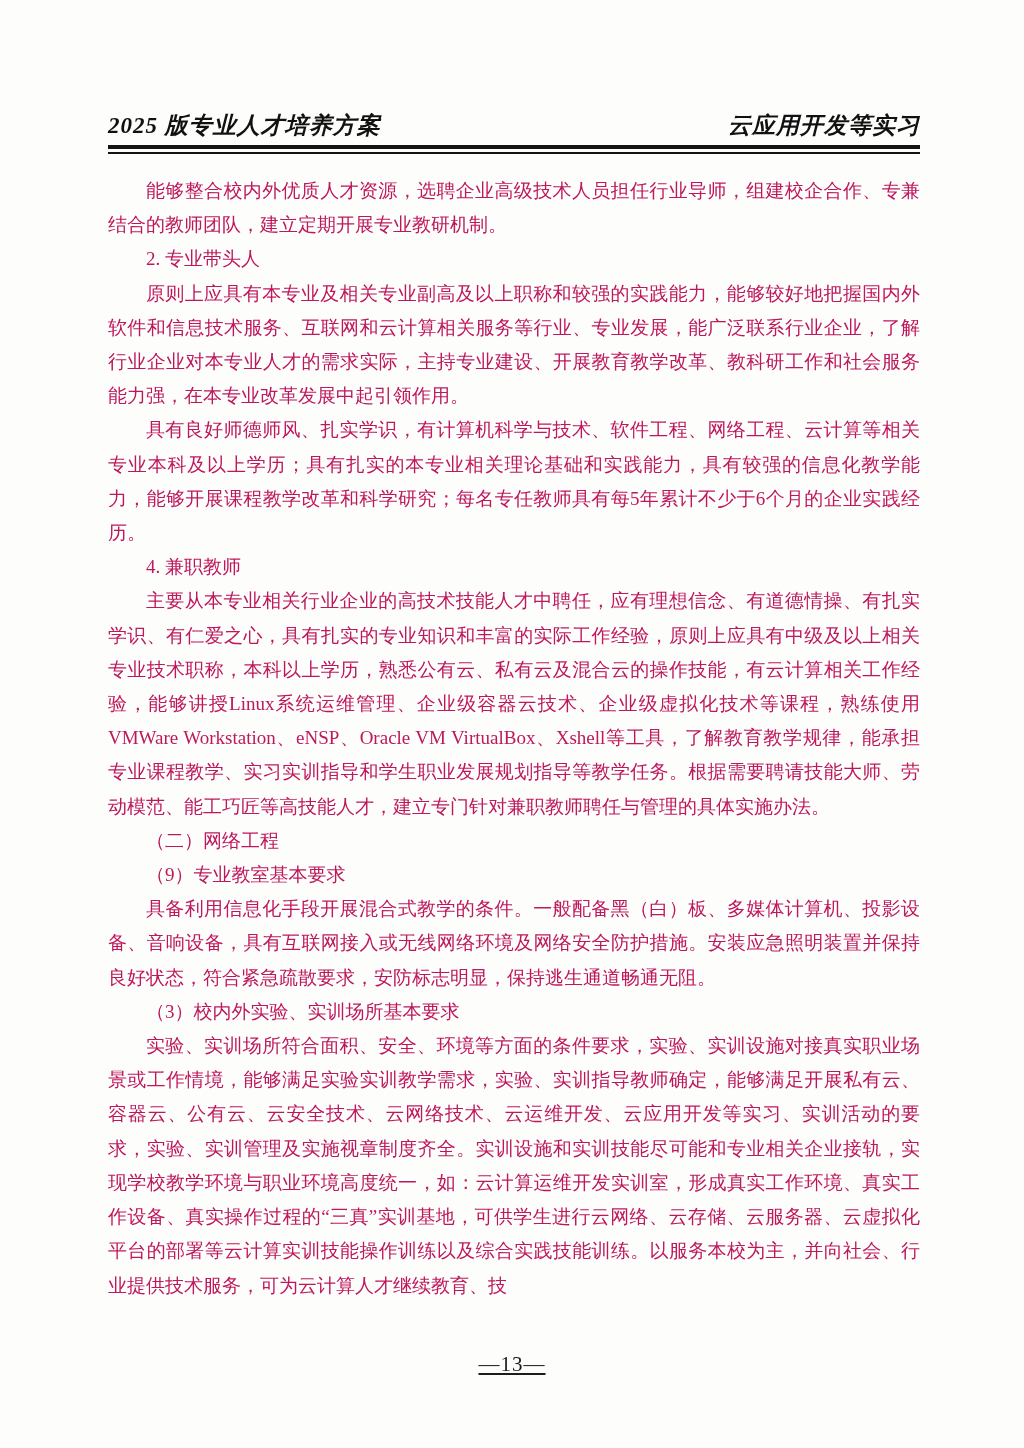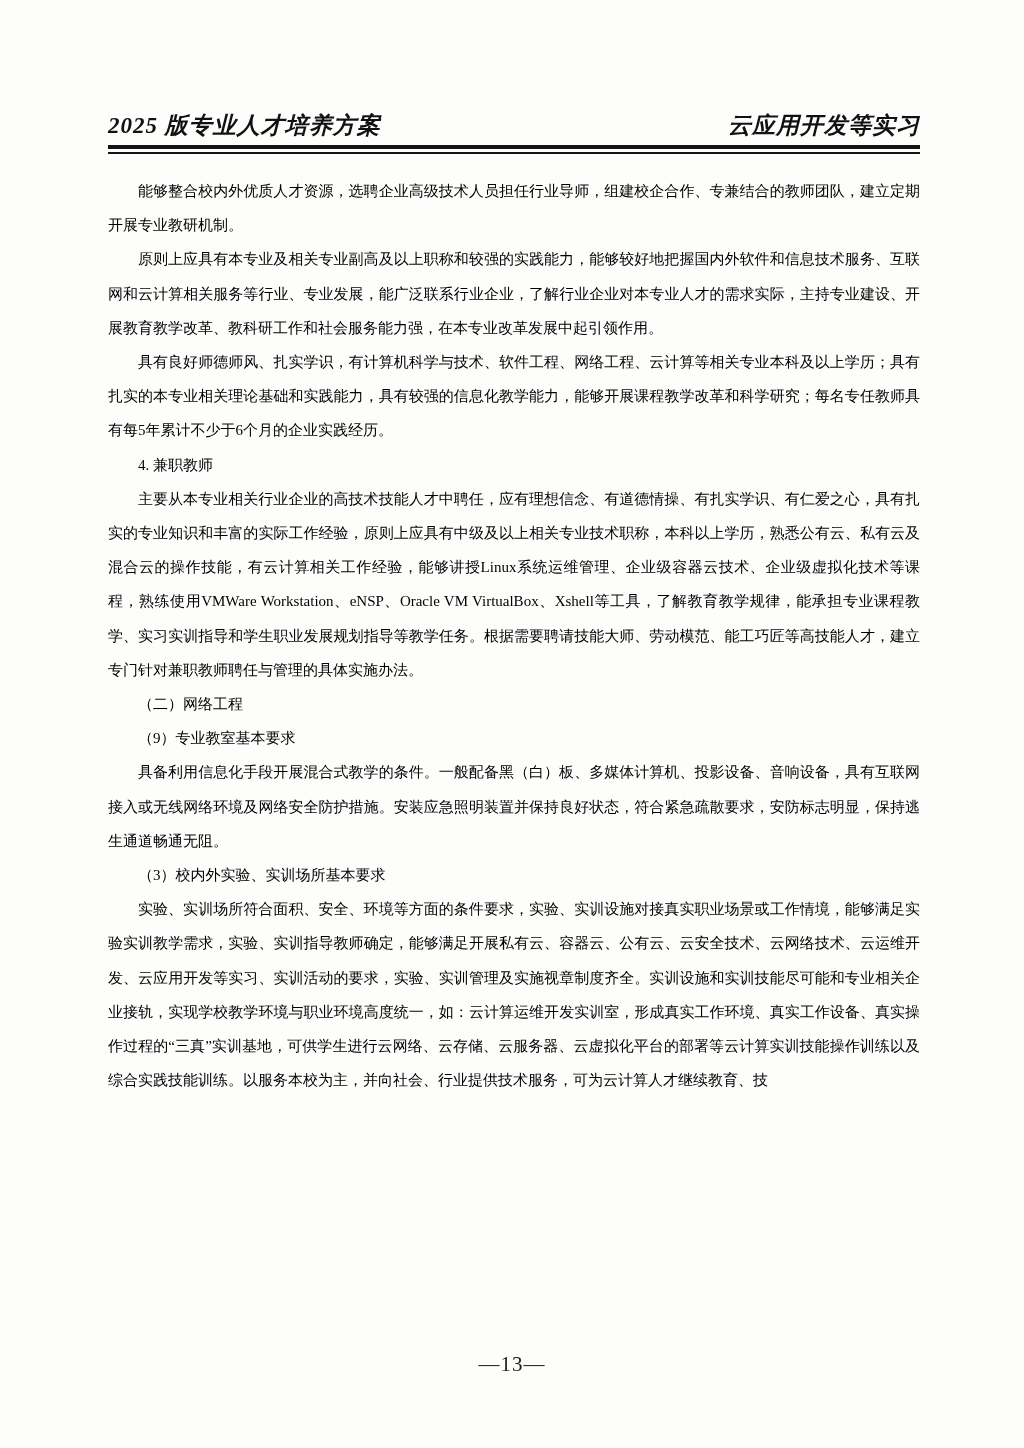--- a/index.html
+++ b/index.html
@@ -35,56 +35,58 @@
     position: absolute;
     top: 145px; left: 108px; right: 104px;
     height: 3px;
     border-top: 4px solid #141414;
     border-bottom: 2px solid #141414;
   }
   
   .doc-body {
     position: absolute;
     top: 174px; left: 108px; right: 104px;
-    font-size: 15px;
+    font-size: 19px;
     line-height: 34.2px;
     text-align: justify;
-    color: #000000;
+    color: #be185d;
   }
   .doc-body p {
     margin: 0;
     padding: 0;
     text-indent: 2em;
   }
   
   .page-footer {
     position: absolute;
     top: 1352px; left: 0; right: 0;
     text-align: center;
   }
   .page-number {
     font-size: 21px;
     letter-spacing: 1px;
     color: #1c1c1c;
+    text-decoration: underline;
   }
 </style>
 </head>
 <body>
 
 <div class="page">
 
   <header class="page-header">
     <span class="hdr-text">2025 版专业人才培养方案</span>
     <span class="hdr-text">云应用开发等实习</span>
   </header>
 
   <div class="header-rule"></div>
 
   <main class="doc-body">
     <p>能够整合校内外优质人才资源，选聘企业高级技术人员担任行业导师，组建校企合作、专兼结合的教师团队，建立定期开展专业教研机制。</p>
+    <p>2. 专业带头人</p>
     <p>原则上应具有本专业及相关专业副高及以上职称和较强的实践能力，能够较好地把握国内外软件和信息技术服务、互联网和云计算相关服务等行业、专业发展，能广泛联系行业企业，了解行业企业对本专业人才的需求实际，主持专业建设、开展教育教学改革、教科研工作和社会服务能力强，在本专业改革发展中起引领作用。</p>
     <p>具有良好师德师风、扎实学识，有计算机科学与技术、软件工程、网络工程、云计算等相关专业本科及以上学历；具有扎实的本专业相关理论基础和实践能力，具有较强的信息化教学能力，能够开展课程教学改革和科学研究；每名专任教师具有每5年累计不少于6个月的企业实践经历。</p>
     <p>4. 兼职教师</p>
     <p>主要从本专业相关行业企业的高技术技能人才中聘任，应有理想信念、有道德情操、有扎实学识、有仁爱之心，具有扎实的专业知识和丰富的实际工作经验，原则上应具有中级及以上相关专业技术职称，本科以上学历，熟悉公有云、私有云及混合云的操作技能，有云计算相关工作经验，能够讲授Linux系统运维管理、企业级容器云技术、企业级虚拟化技术等课程，熟练使用VMWare Workstation、eNSP、Oracle VM VirtualBox、Xshell等工具，了解教育教学规律，能承担专业课程教学、实习实训指导和学生职业发展规划指导等教学任务。根据需要聘请技能大师、劳动模范、能工巧匠等高技能人才，建立专门针对兼职教师聘任与管理的具体实施办法。</p>
     <p>（二）网络工程</p>
     <p>（9）专业教室基本要求</p>
     <p>具备利用信息化手段开展混合式教学的条件。一般配备黑（白）板、多媒体计算机、投影设备、音响设备，具有互联网接入或无线网络环境及网络安全防护措施。安装应急照明装置并保持良好状态，符合紧急疏散要求，安防标志明显，保持逃生通道畅通无阻。</p>
     <p>（3）校内外实验、实训场所基本要求</p>
     <p>实验、实训场所符合面积、安全、环境等方面的条件要求，实验、实训设施对接真实职业场景或工作情境，能够满足实验实训教学需求，实验、实训指导教师确定，能够满足开展私有云、容器云、公有云、云安全技术、云网络技术、云运维开发、云应用开发等实习、实训活动的要求，实验、实训管理及实施视章制度齐全。实训设施和实训技能尽可能和专业相关企业接轨，实现学校教学环境与职业环境高度统一，如：云计算运维开发实训室，形成真实工作环境、真实工作设备、真实操作过程的“三真”实训基地，可供学生进行云网络、云存储、云服务器、云虚拟化平台的部署等云计算实训技能操作训练以及综合实践技能训练。以服务本校为主，并向社会、行业提供技术服务，可为云计算人才继续教育、技</p>
   </main>

